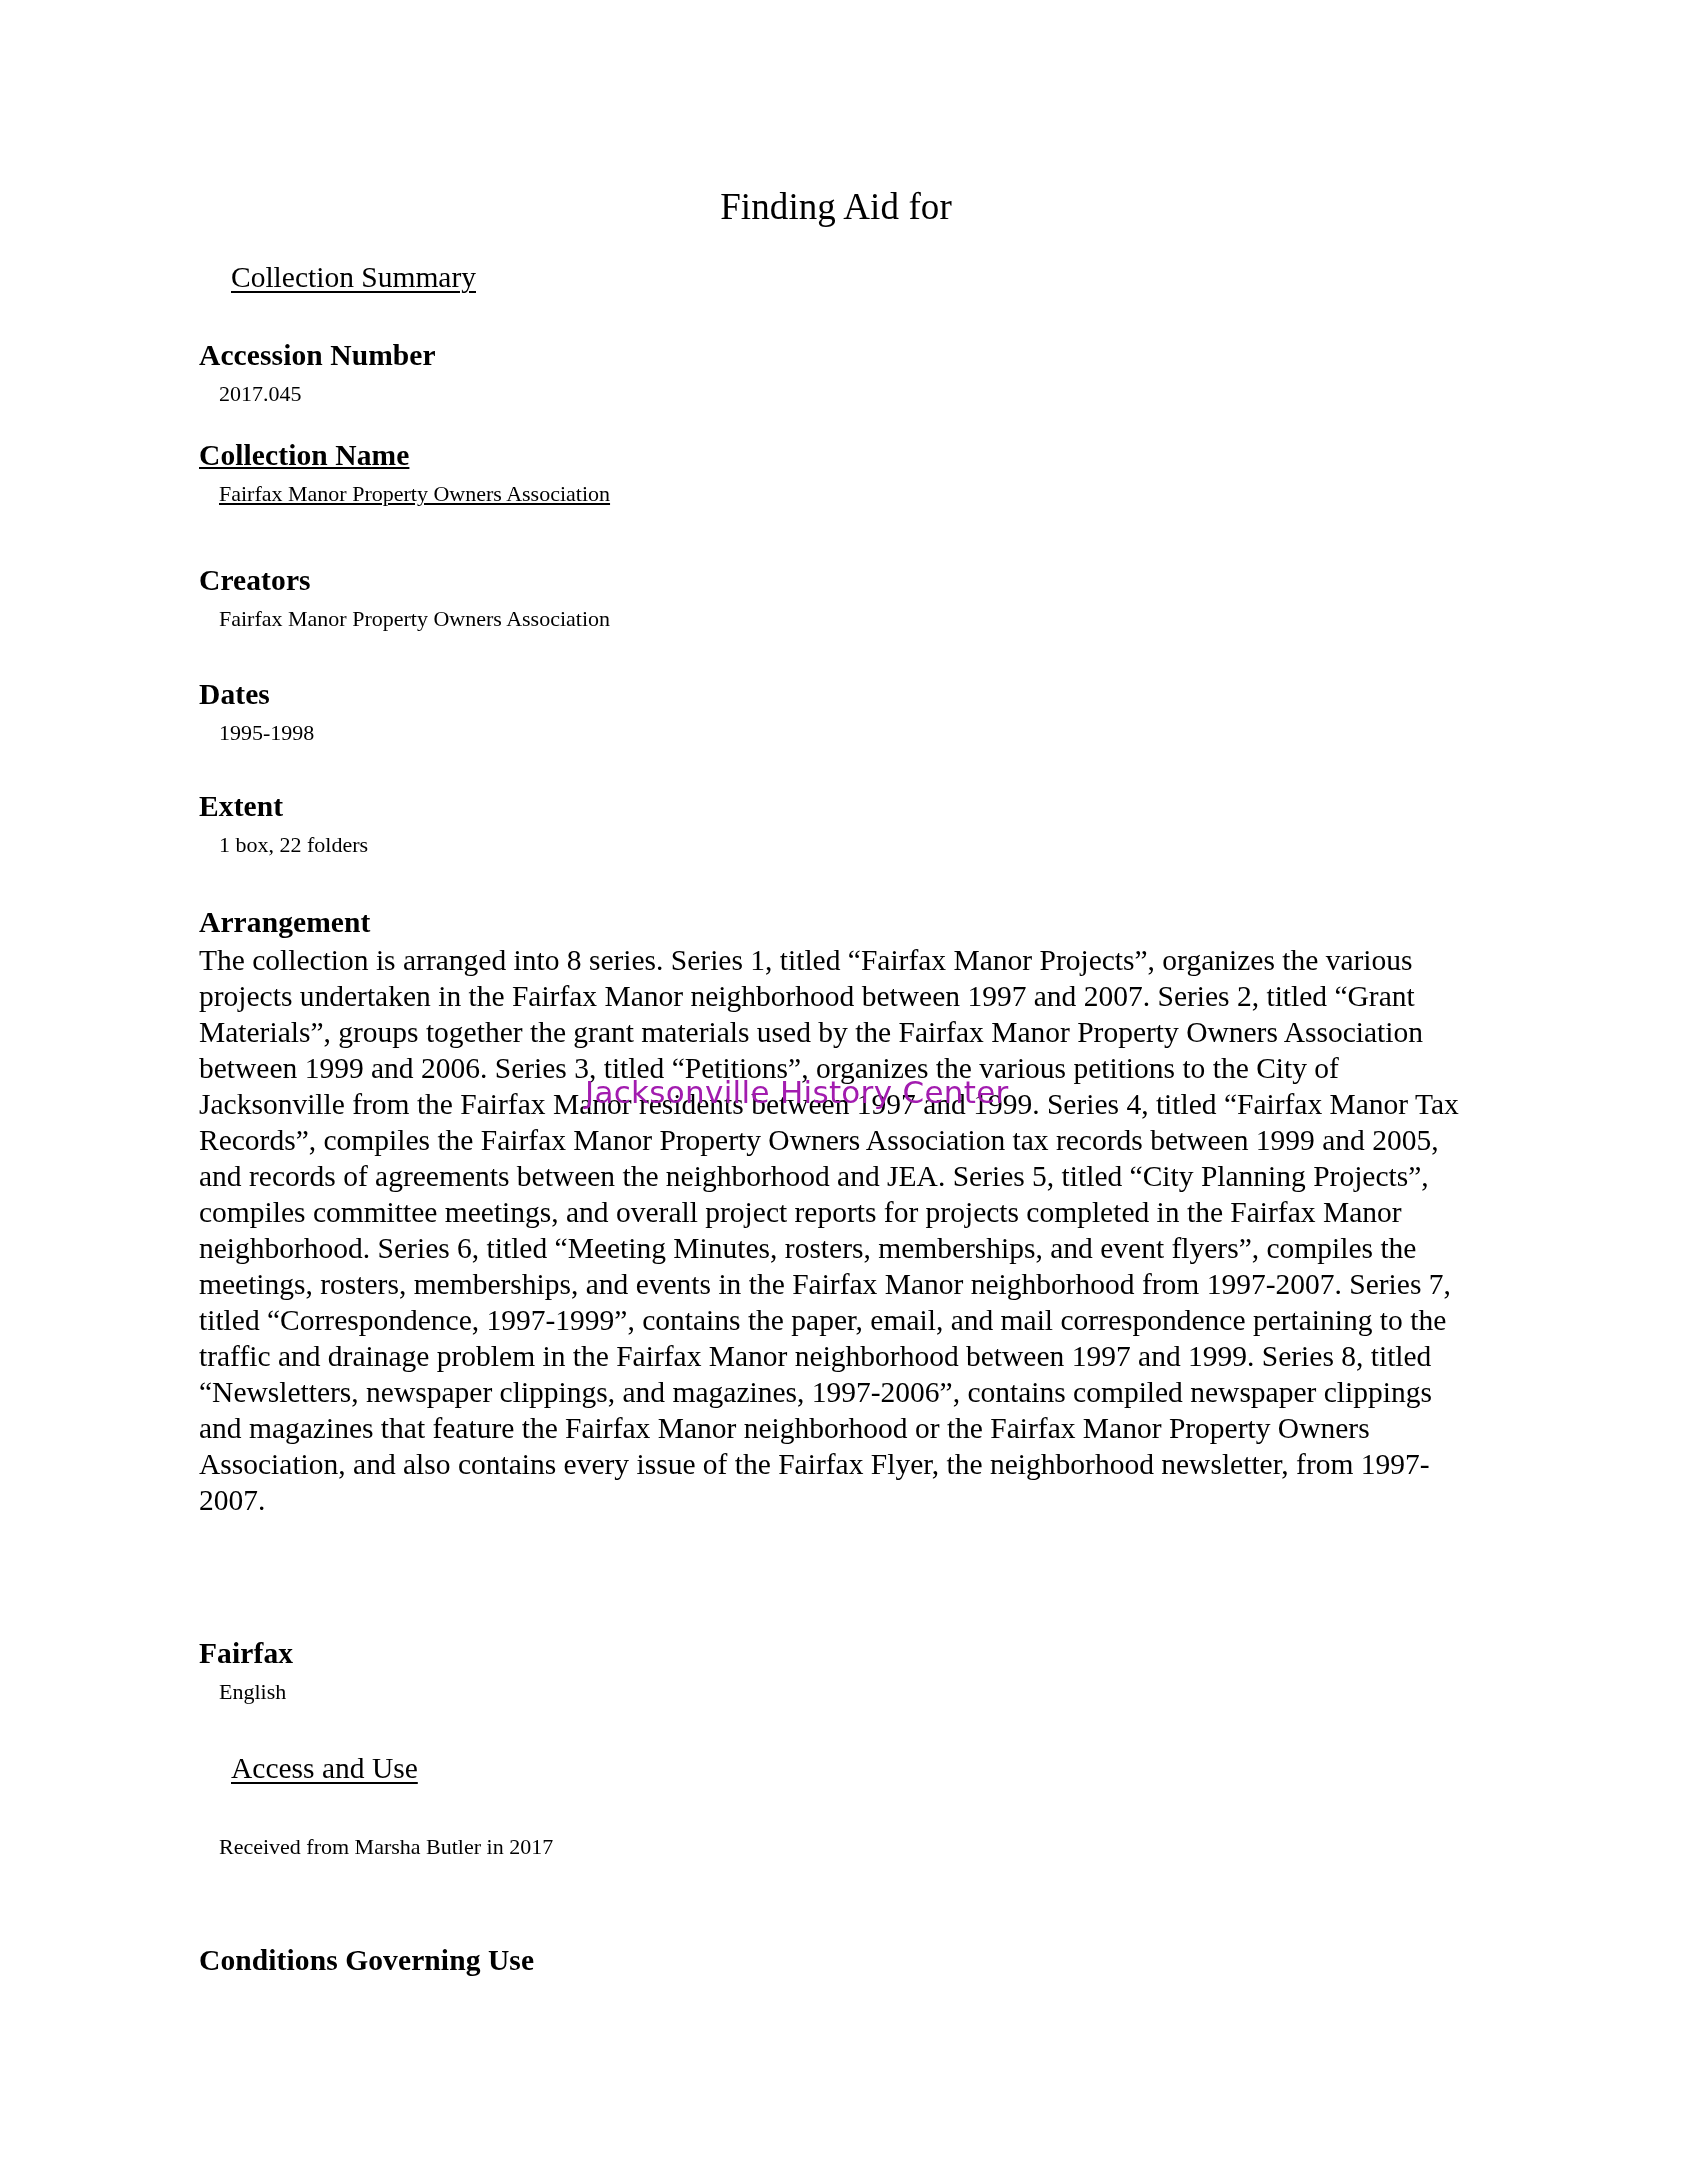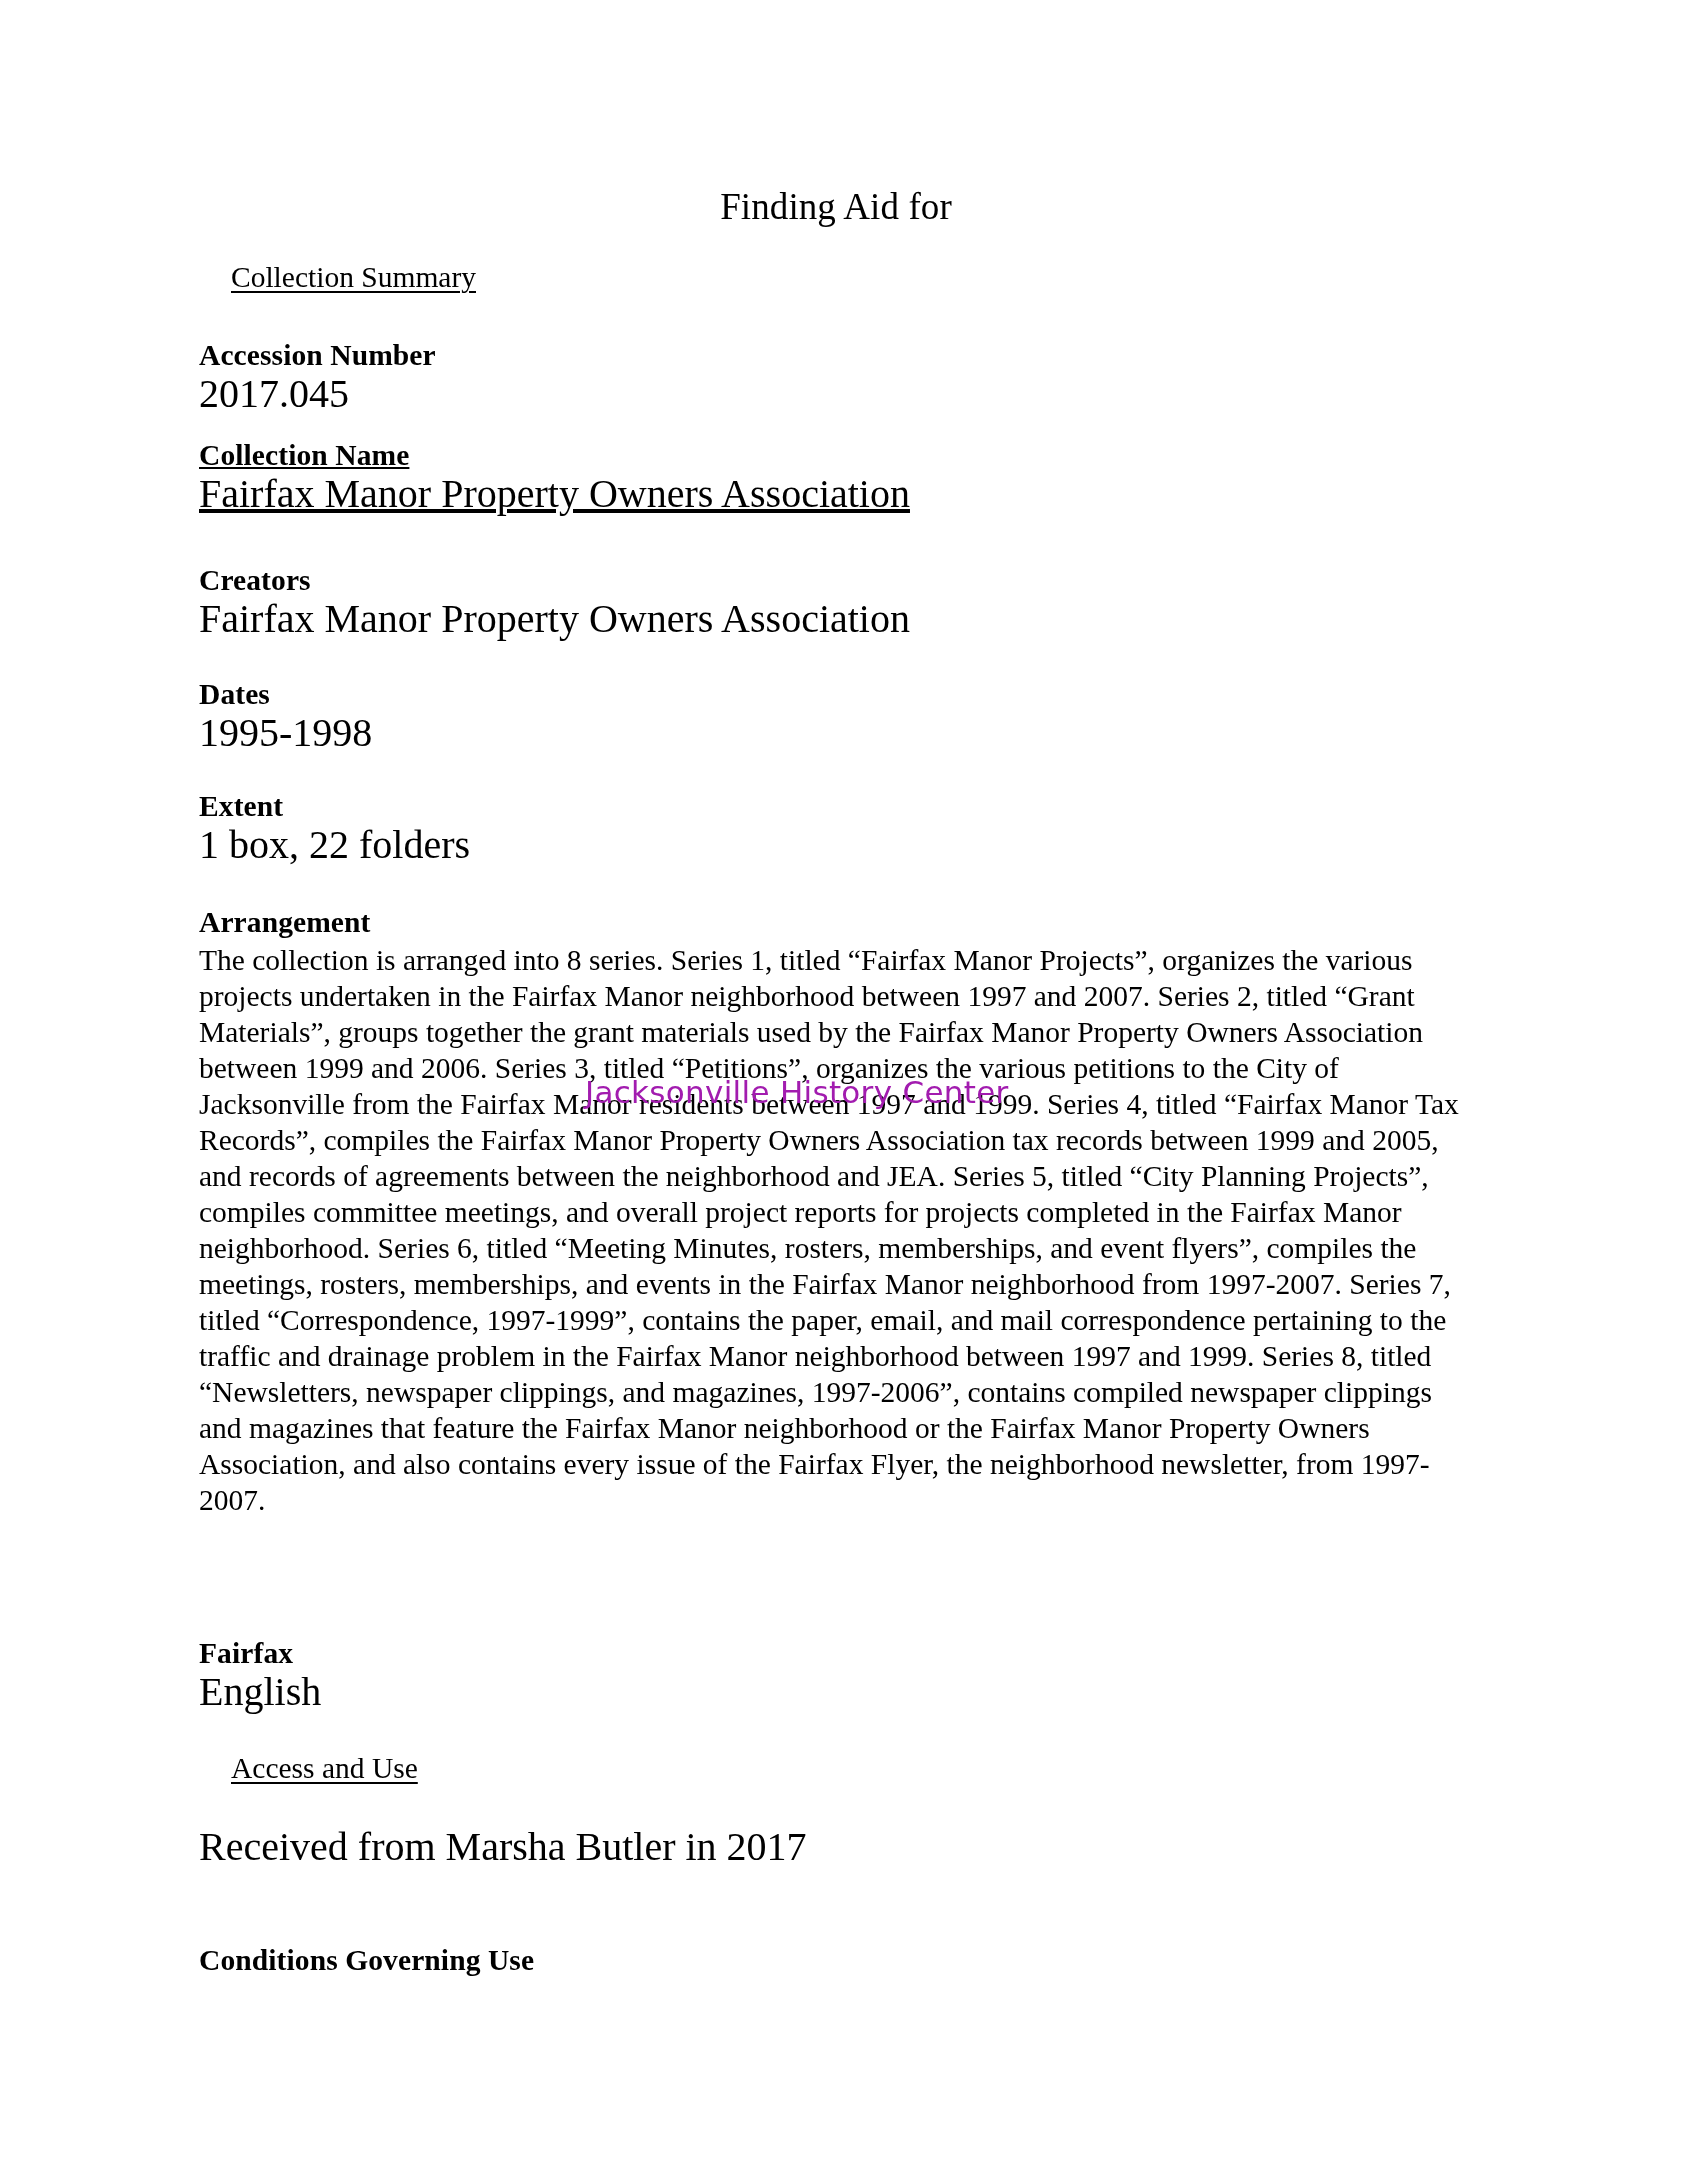--- a/index.html
+++ b/index.html
@@ -67,23 +67,24 @@
   }
 
   .field-label {
     font-size: 29.5px;
     line-height: 39px;
     font-weight: bold;
     letter-spacing: 0.1px;
   }
 
   .field-value {
-    font-size: 40px;
+    font-size: 22px;
     line-height: 37px;
     font-weight: normal;
+    margin-left: 20px;
   }
 
   .body-paragraph {
     font-size: 29.5px;
     line-height: 36px;
     font-weight: normal;
     text-align: left;
     width: 1274px;
     hyphens: none;
   }

